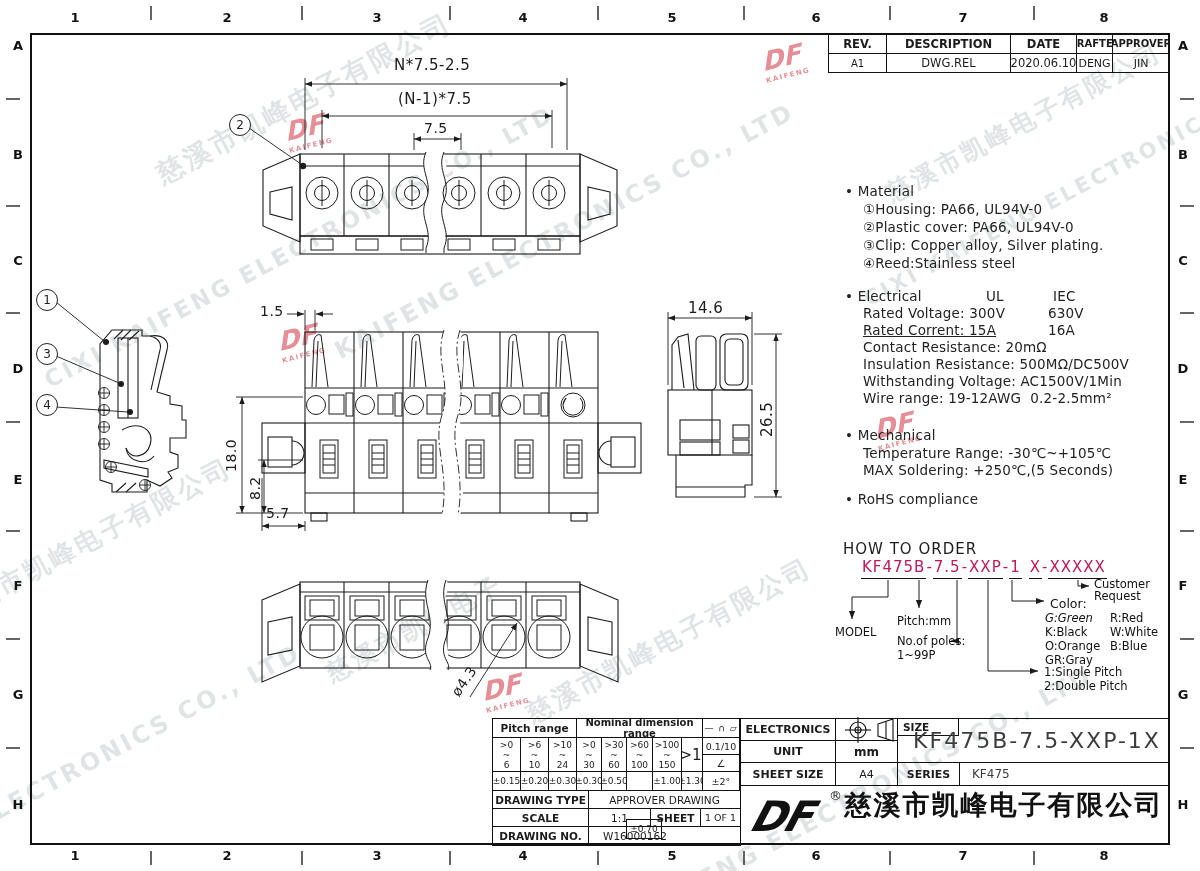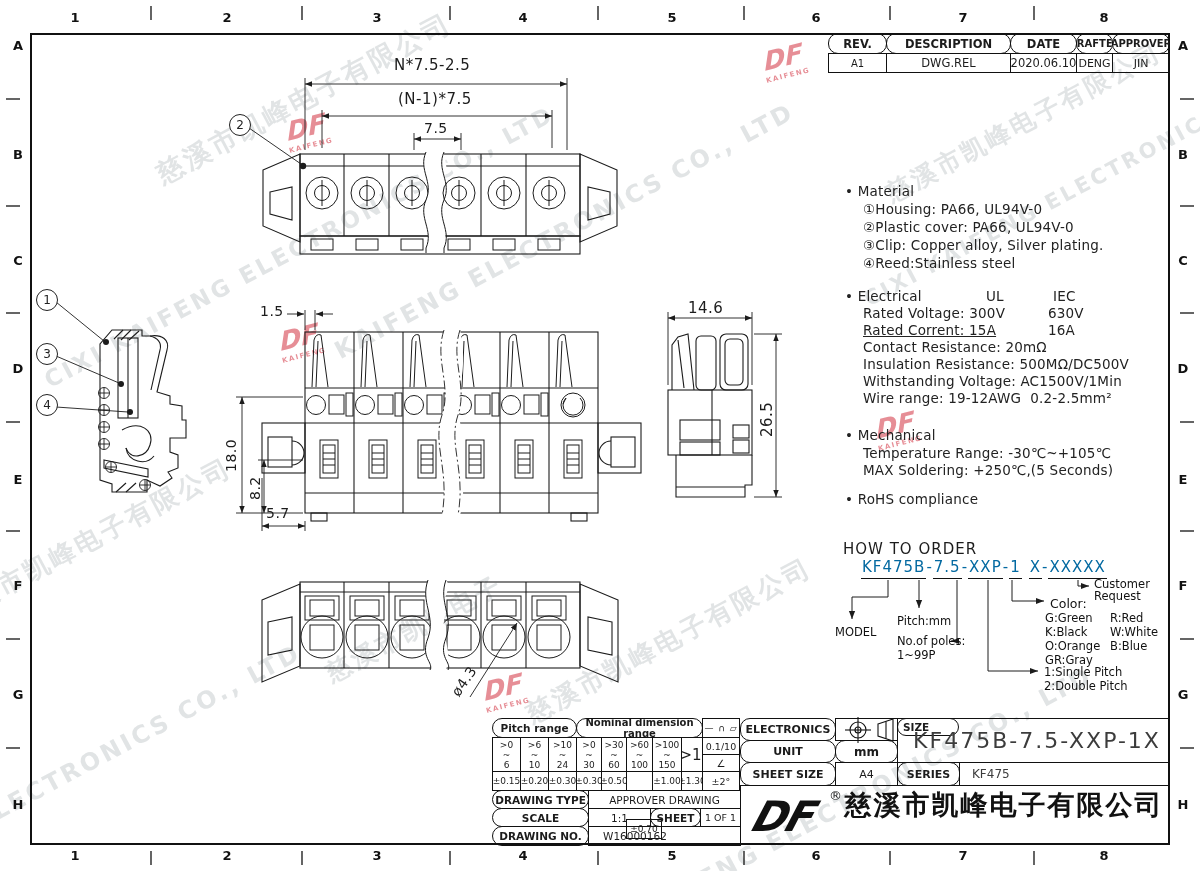--- a/index.html
+++ b/index.html
@@ -3,34 +3,34 @@
 <meta charset="utf-8">
 <style>
   html,body{margin:0;padding:0;background:#e8e8e8;}
   #sheet{position:relative;width:1200px;height:871px;background:#ffffff;overflow:hidden;
          font-family:"DejaVu Sans","Liberation Sans",sans-serif;color:#1c1c1c;}
   .abs{position:absolute;}
   .lbl{position:absolute;white-space:pre;color:#1c1c1c;}
   .zone{position:absolute;font:600 13px "DejaVu Sans",sans-serif;color:#111;text-align:center;width:22px;}
   .cell{position:absolute;border:1px solid #111;display:flex;align-items:center;justify-content:center;
         box-sizing:border-box;text-align:center;overflow:hidden;}
-  .hdr{font-weight:bold;border-radius:10px;}
+  .hdr{font-weight:bold;}
   .pre{white-space:pre-line;line-height:10px;}
   .note{position:absolute;font-size:13.5px;letter-spacing:.2px;white-space:pre;color:#222;}
   .dim{position:absolute;font-size:14px;letter-spacing:.5px;color:#1c1c1c;white-space:pre;}
   .rot90{transform:rotate(-90deg);transform-origin:left top;}
   .callout{position:absolute;width:20px;height:20px;border:1.2px solid #222;border-radius:50%;
            display:flex;align-items:center;justify-content:center;font-size:12px;color:#222;background:#fff;}
   .wm{position:absolute;color:#c9ced0;opacity:.55;white-space:pre;letter-spacing:3px;
       transform:rotate(-28deg);transform-origin:left top;pointer-events:none;font-weight:600;}
   .stamp{position:absolute;transform:rotate(-14deg);opacity:.5;color:#cf2030;text-align:center;
          line-height:1;pointer-events:none;}
   .stamp-df{display:block;font:italic 900 26px "DejaVu Sans",sans-serif;transform:skewX(-12deg);}
   .stamp-sub{display:block;font:700 7px "DejaVu Sans",sans-serif;letter-spacing:1.5px;}
-  .hto-code{position:absolute;display:flex;align-items:baseline;font-size:15px;letter-spacing:1px;color:#0369a1;}
+  .hto-code{position:absolute;display:flex;align-items:baseline;font-size:15px;letter-spacing:1px;color:#be185d;}
   .hto-code .seg{border-bottom:1.6px solid #111;padding:0 1px 2px 1px;}
   .hto-lbl{position:absolute;font-size:11.5px;color:#111;white-space:pre;}
   .logo-df{font:italic 900 42px "DejaVu Sans",sans-serif;transform:skewX(-18deg);color:#111;letter-spacing:-2px;}
   svg{position:absolute;left:0;top:0;pointer-events:none;}
 </style>
 </head>
 <body>
 
 <div id="sheet">
 
@@ -538,21 +538,21 @@
         <span style="width:7px;"></span>
         <span class="seg">X</span>
         <span>-</span>
         <span class="seg">XXXXX</span>
     </div>
     <div class="hto-lbl" style="left:835px;top:625px;">MODEL</div>
     <div class="hto-lbl" style="left:897px;top:614px;">Pitch:mm</div>
     <div class="hto-lbl" style="left:897px;top:634px;">No.of poles:</div>
     <div class="hto-lbl" style="left:897px;top:648px;">1~99P</div>
     <div class="hto-lbl" style="left:1050px;top:596px;font-size:12.5px;">Color:</div>
-    <div class="hto-lbl" style="left:1045px;top:611px;">G:Green</div>
+    <div class="hto-lbl" style="left:1045px;top:611px;font-style:italic;">G:Green</div>
     <div class="hto-lbl" style="left:1110px;top:611px;">R:Red</div>
     <div class="hto-lbl" style="left:1045px;top:625px;">K:Black</div>
     <div class="hto-lbl" style="left:1110px;top:625px;">W:White</div>
     <div class="hto-lbl" style="left:1045px;top:639px;">O:Orange</div>
     <div class="hto-lbl" style="left:1110px;top:639px;">B:Blue</div>
     <div class="hto-lbl" style="left:1045px;top:653px;">GR:Gray</div>
     <div class="hto-lbl" style="left:1044px;top:665px;">1:Single Pitch</div>
     <div class="hto-lbl" style="left:1044px;top:679px;">2:Double Pitch</div>
     <div class="hto-lbl" style="left:1094px;top:577px;">Customer</div>
     <div class="hto-lbl" style="left:1094px;top:589px;">Request</div>

